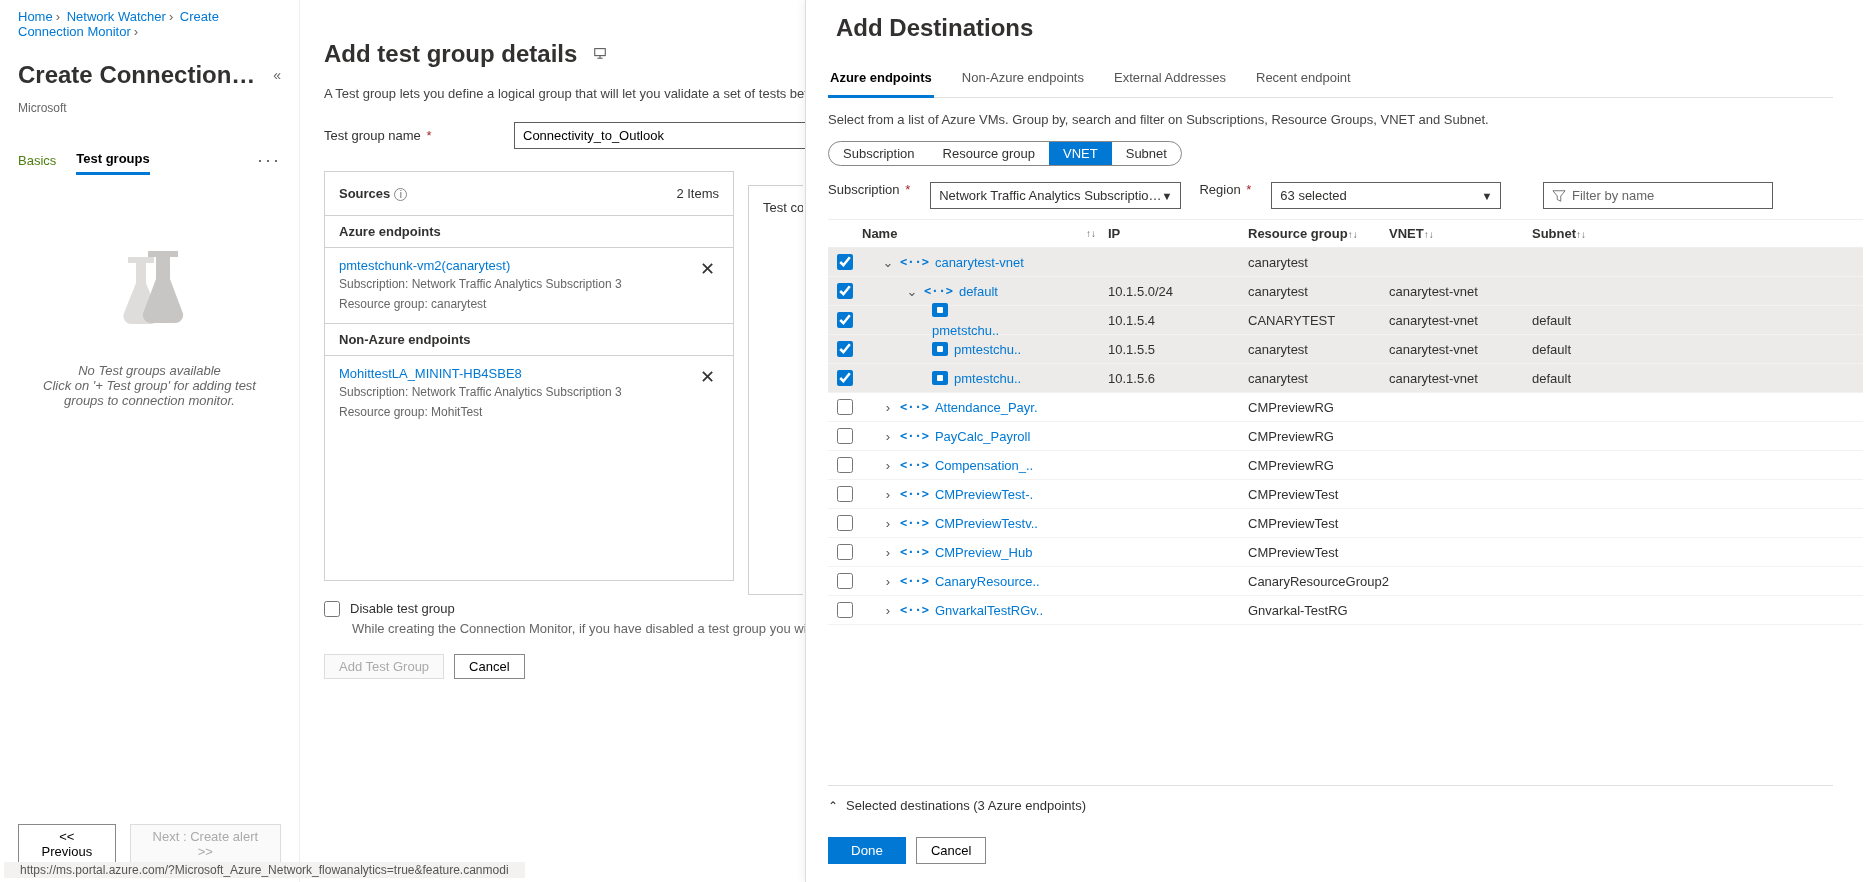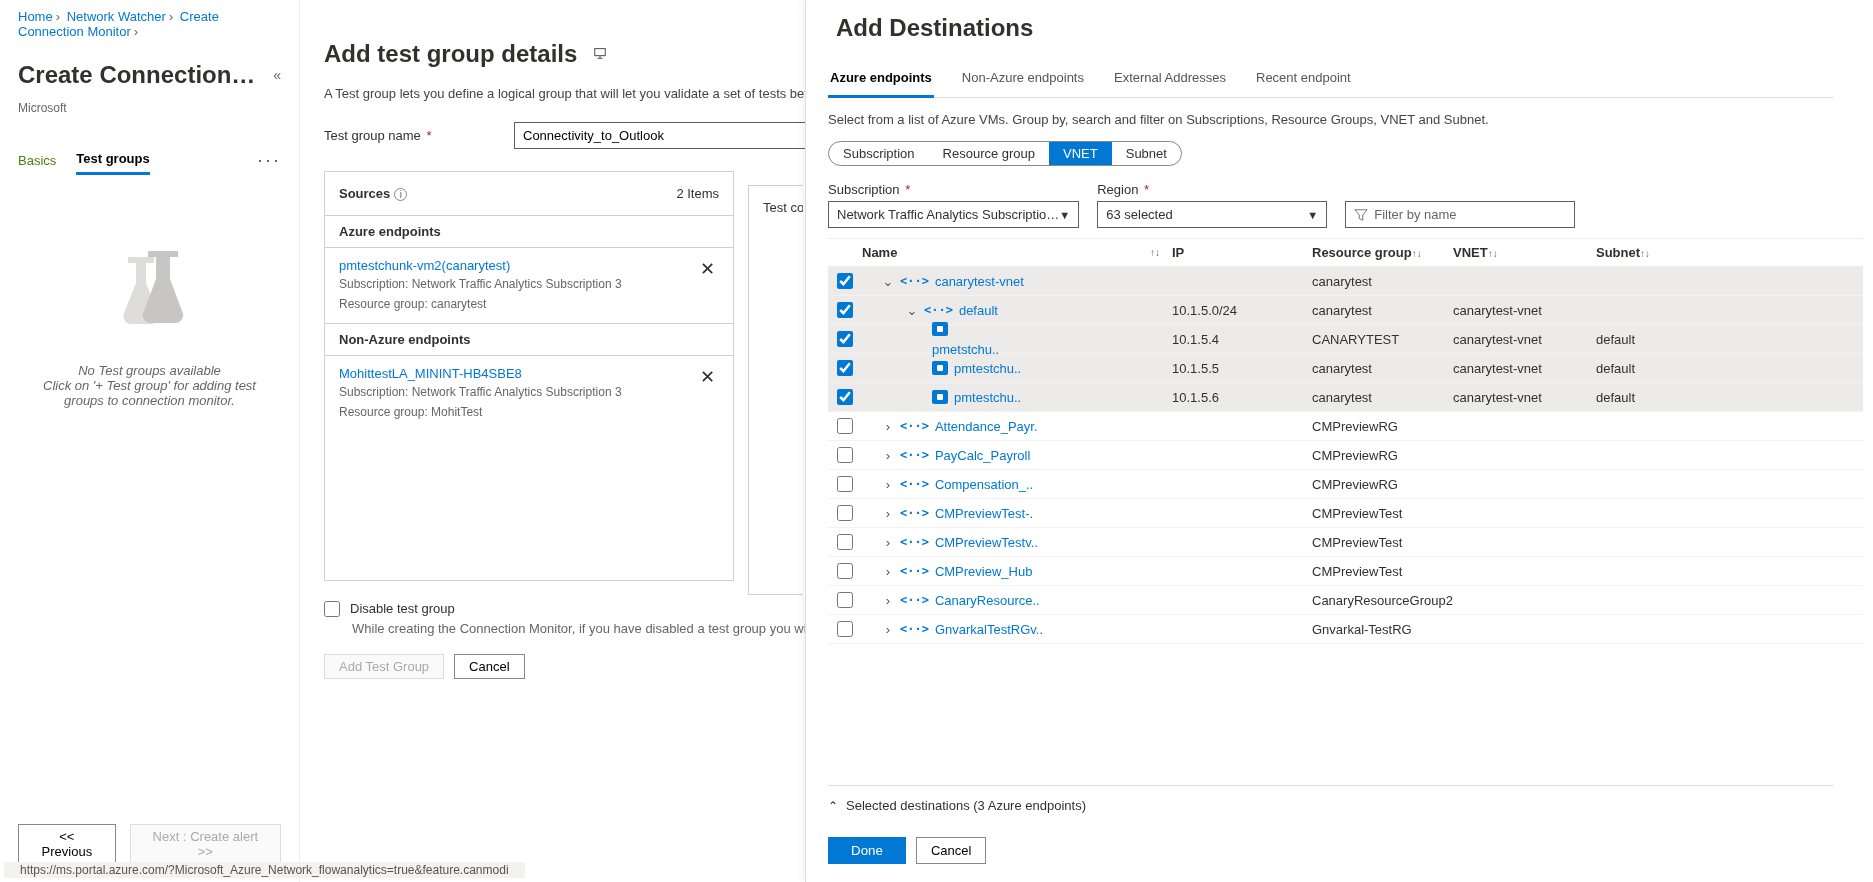--- a/index.html
+++ b/index.html
@@ -53,30 +53,30 @@
 .panel { position:absolute; right:0; top:0; bottom:0; left:805px; background:#fff; border-left:1px solid #ddd; padding:14px 40px 0 22px; display:flex; flex-direction:column; box-shadow:-2px 0 8px rgba(0,0,0,0.06); }
 .panel h1 { font-size:24px; font-weight:600; margin-bottom:20px;margin-left:8px; }
 .p-tabs { display:flex; gap:26px; border-bottom:1px solid #e1dfdd; }
 .p-tabs .pt { padding:8px 2px 10px; cursor:pointer; color:#555; }
 .p-tabs .pt.active { color:#000; font-weight:600; border-bottom:3px solid #0078d4; margin-bottom:-1px; }
 .p-desc { margin:14px 0; color:#444; }
 .pill-row { display:flex; align-items:center; border:1px solid #8a8886; border-radius:14px; width:fit-content; overflow:hidden; }
 .pill { padding:4px 14px; cursor:pointer; font-size:13px; }
 .pill.active { background:#0078d4; color:#fff; }
 .filters { display:flex; gap:18px; margin:16px 0 10px; align-items:flex-end; }
-.filters .f { display:flex; flex-direction:column; gap:4px; }
+.filters .f { display:flex; flex-direction:row; gap:20px; }
 .select { border:1px solid #605e5c; padding:5px 8px; font-size:13px; min-width:230px; background:#fff; display:flex; justify-content:space-between; align-items:center; cursor:pointer; }
 .chev { font-size:11px; color:#333; }
 .filter-input { border:1px solid #605e5c; padding:5px 8px; font-size:13px; width:230px; display:flex; align-items:center; gap:6px; color:#666; }
 .filter-input svg { width:14px; height:14px; }
 
 .table { flex:1; overflow:auto; border-top:1px solid #eee; margin-right:-30px; }
 .th-row { display:flex; font-weight:600; padding:6px 0; border-bottom:1px solid #eee; }
 .col-chk { width:34px; display:flex; justify-content:center; align-items:center; }
-.col-name { width:310px; display:flex; align-items:center; gap:4px; }
+.col-name { width:246px; display:flex; align-items:center; gap:4px; }
 .col-ip { width:140px; }
 .col-rg { width:141px; }
 .col-vnet { width:143px; }
 .col-sub { width:100px; }
 .sort { color:#666; font-size:10px; margin-left:auto; padding-right:12px; cursor:pointer;}
 .tr { display:flex; align-items:center; height:29px; border-bottom:1px solid #f3f2f1; }
 .tr.sel { background:#edebe9; }
 input.chk { width:16px; height:16px; accent-color:#0078d4; }
 .exp { display:inline-block; width:12px; text-align:center; cursor:pointer; color:#555; }
 .vnet-icon { color:#0078d4; font-family:monospace; font-size:12px; font-weight:bold; }

